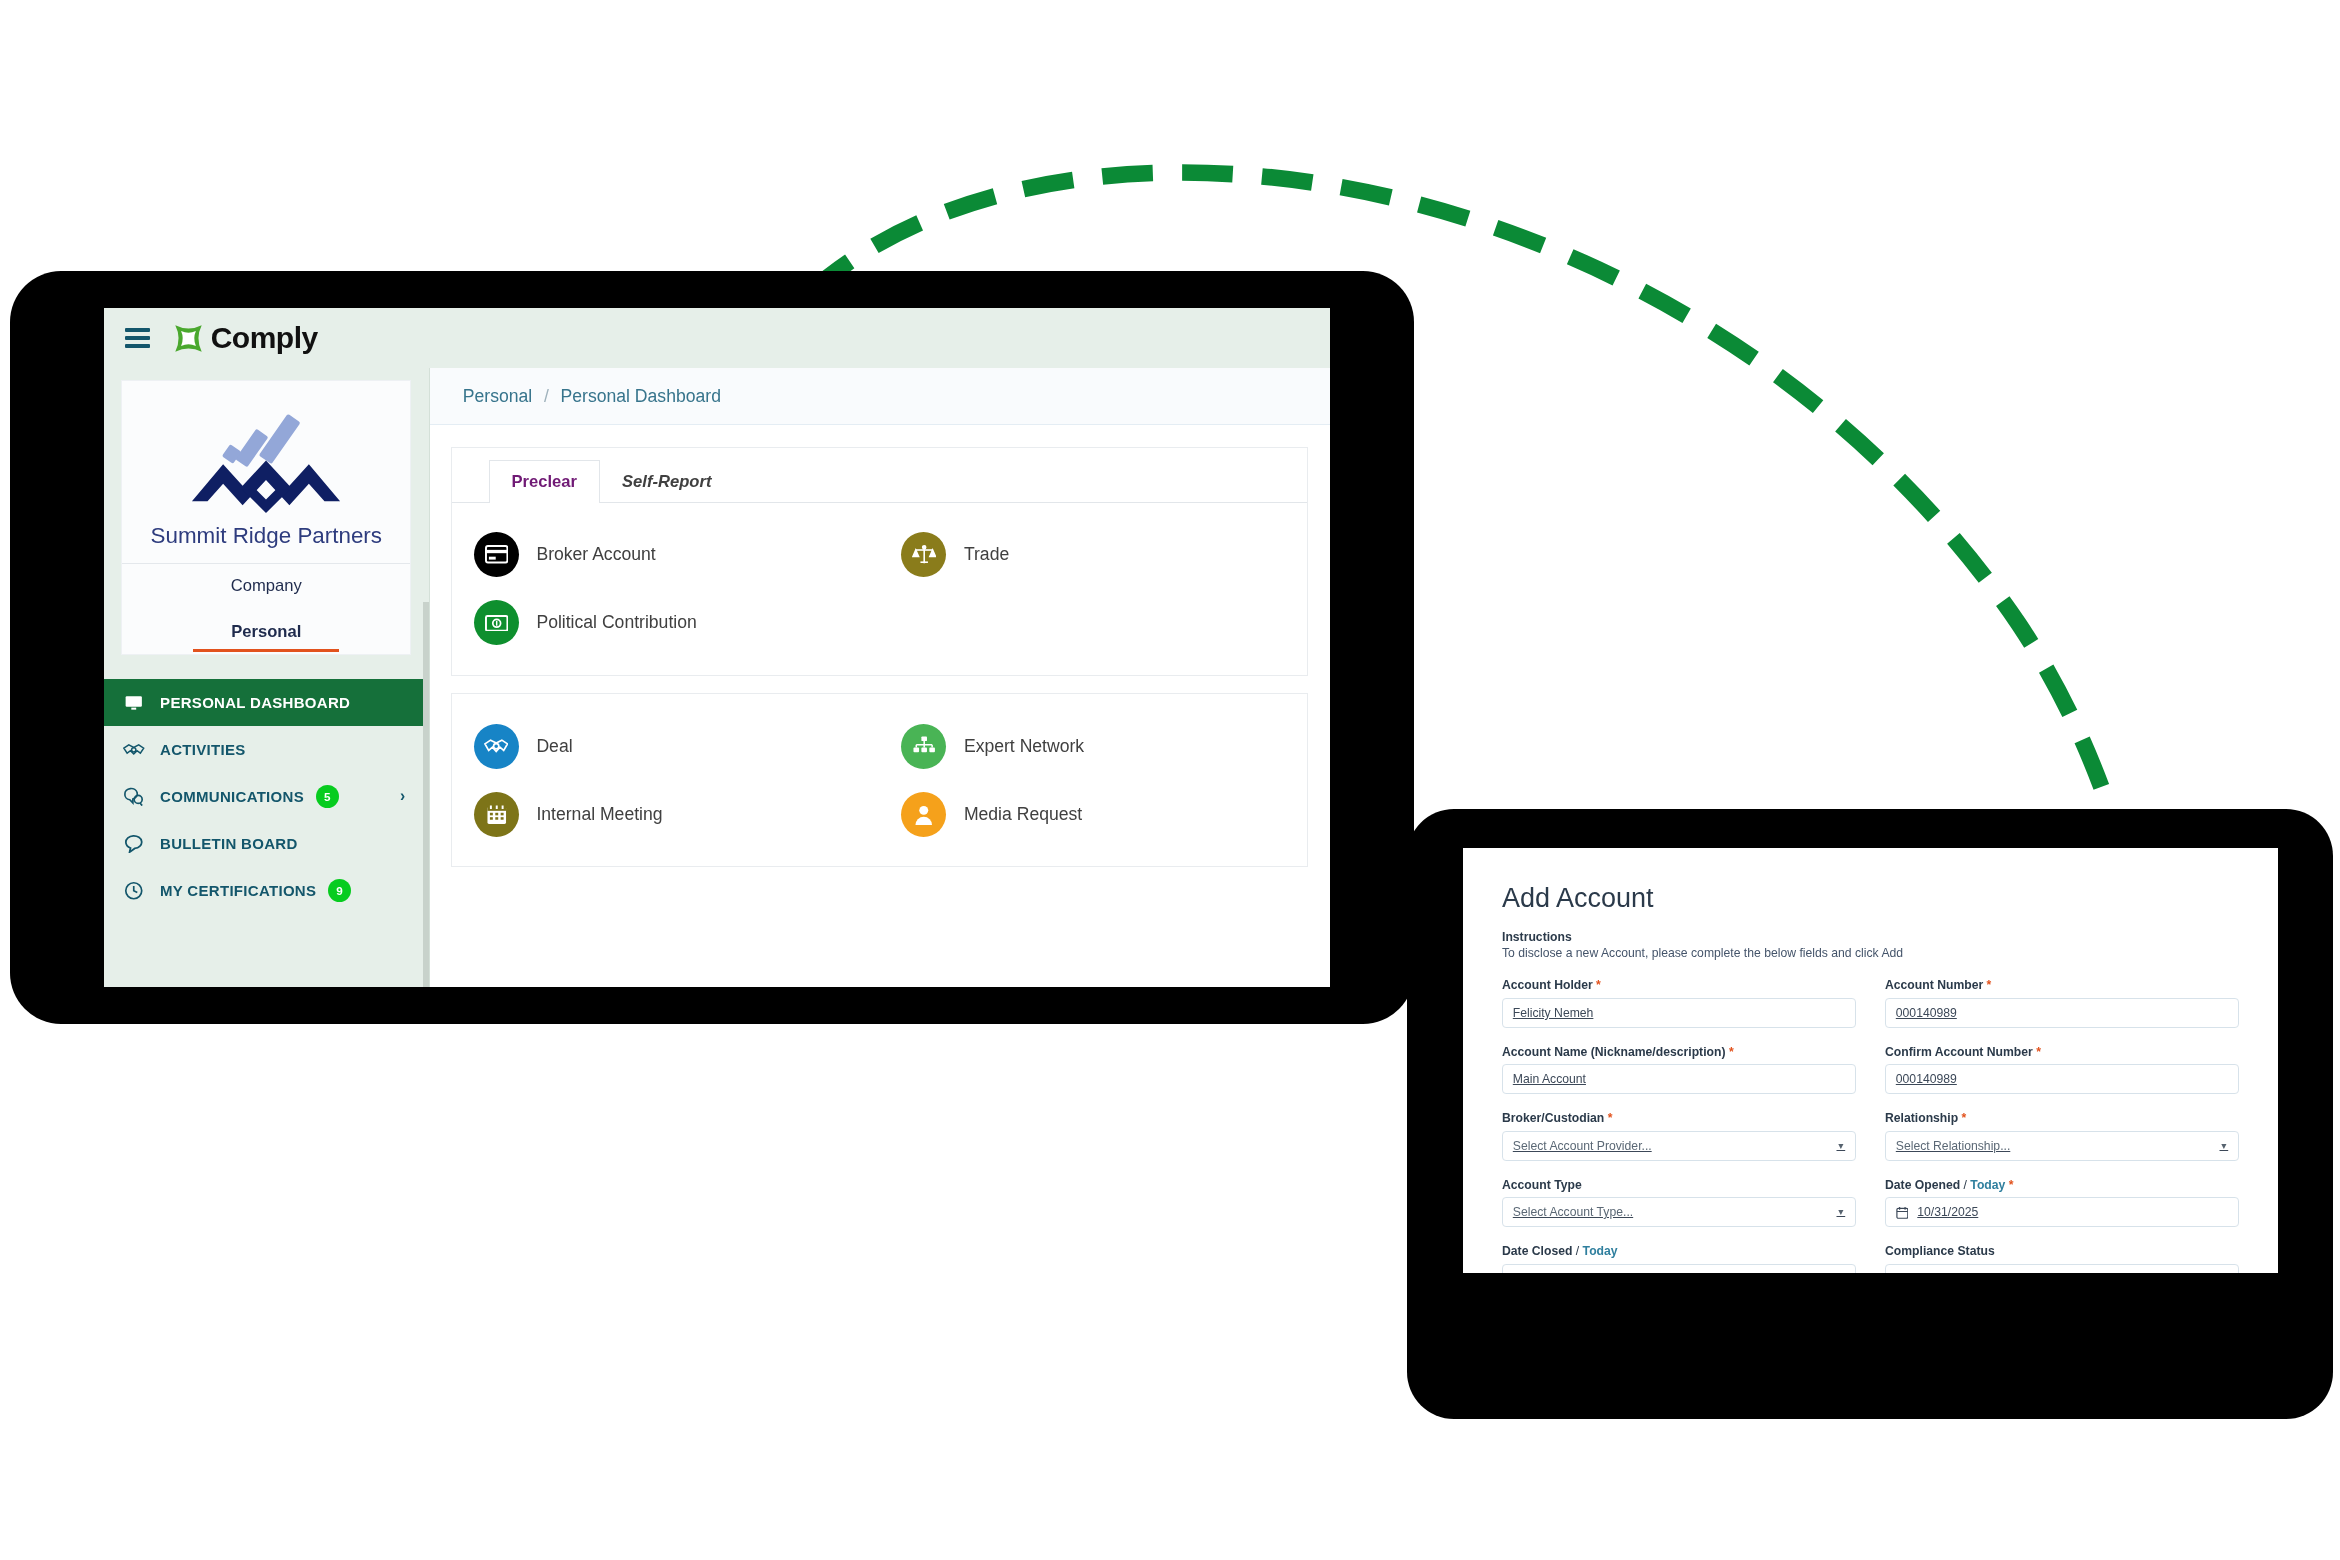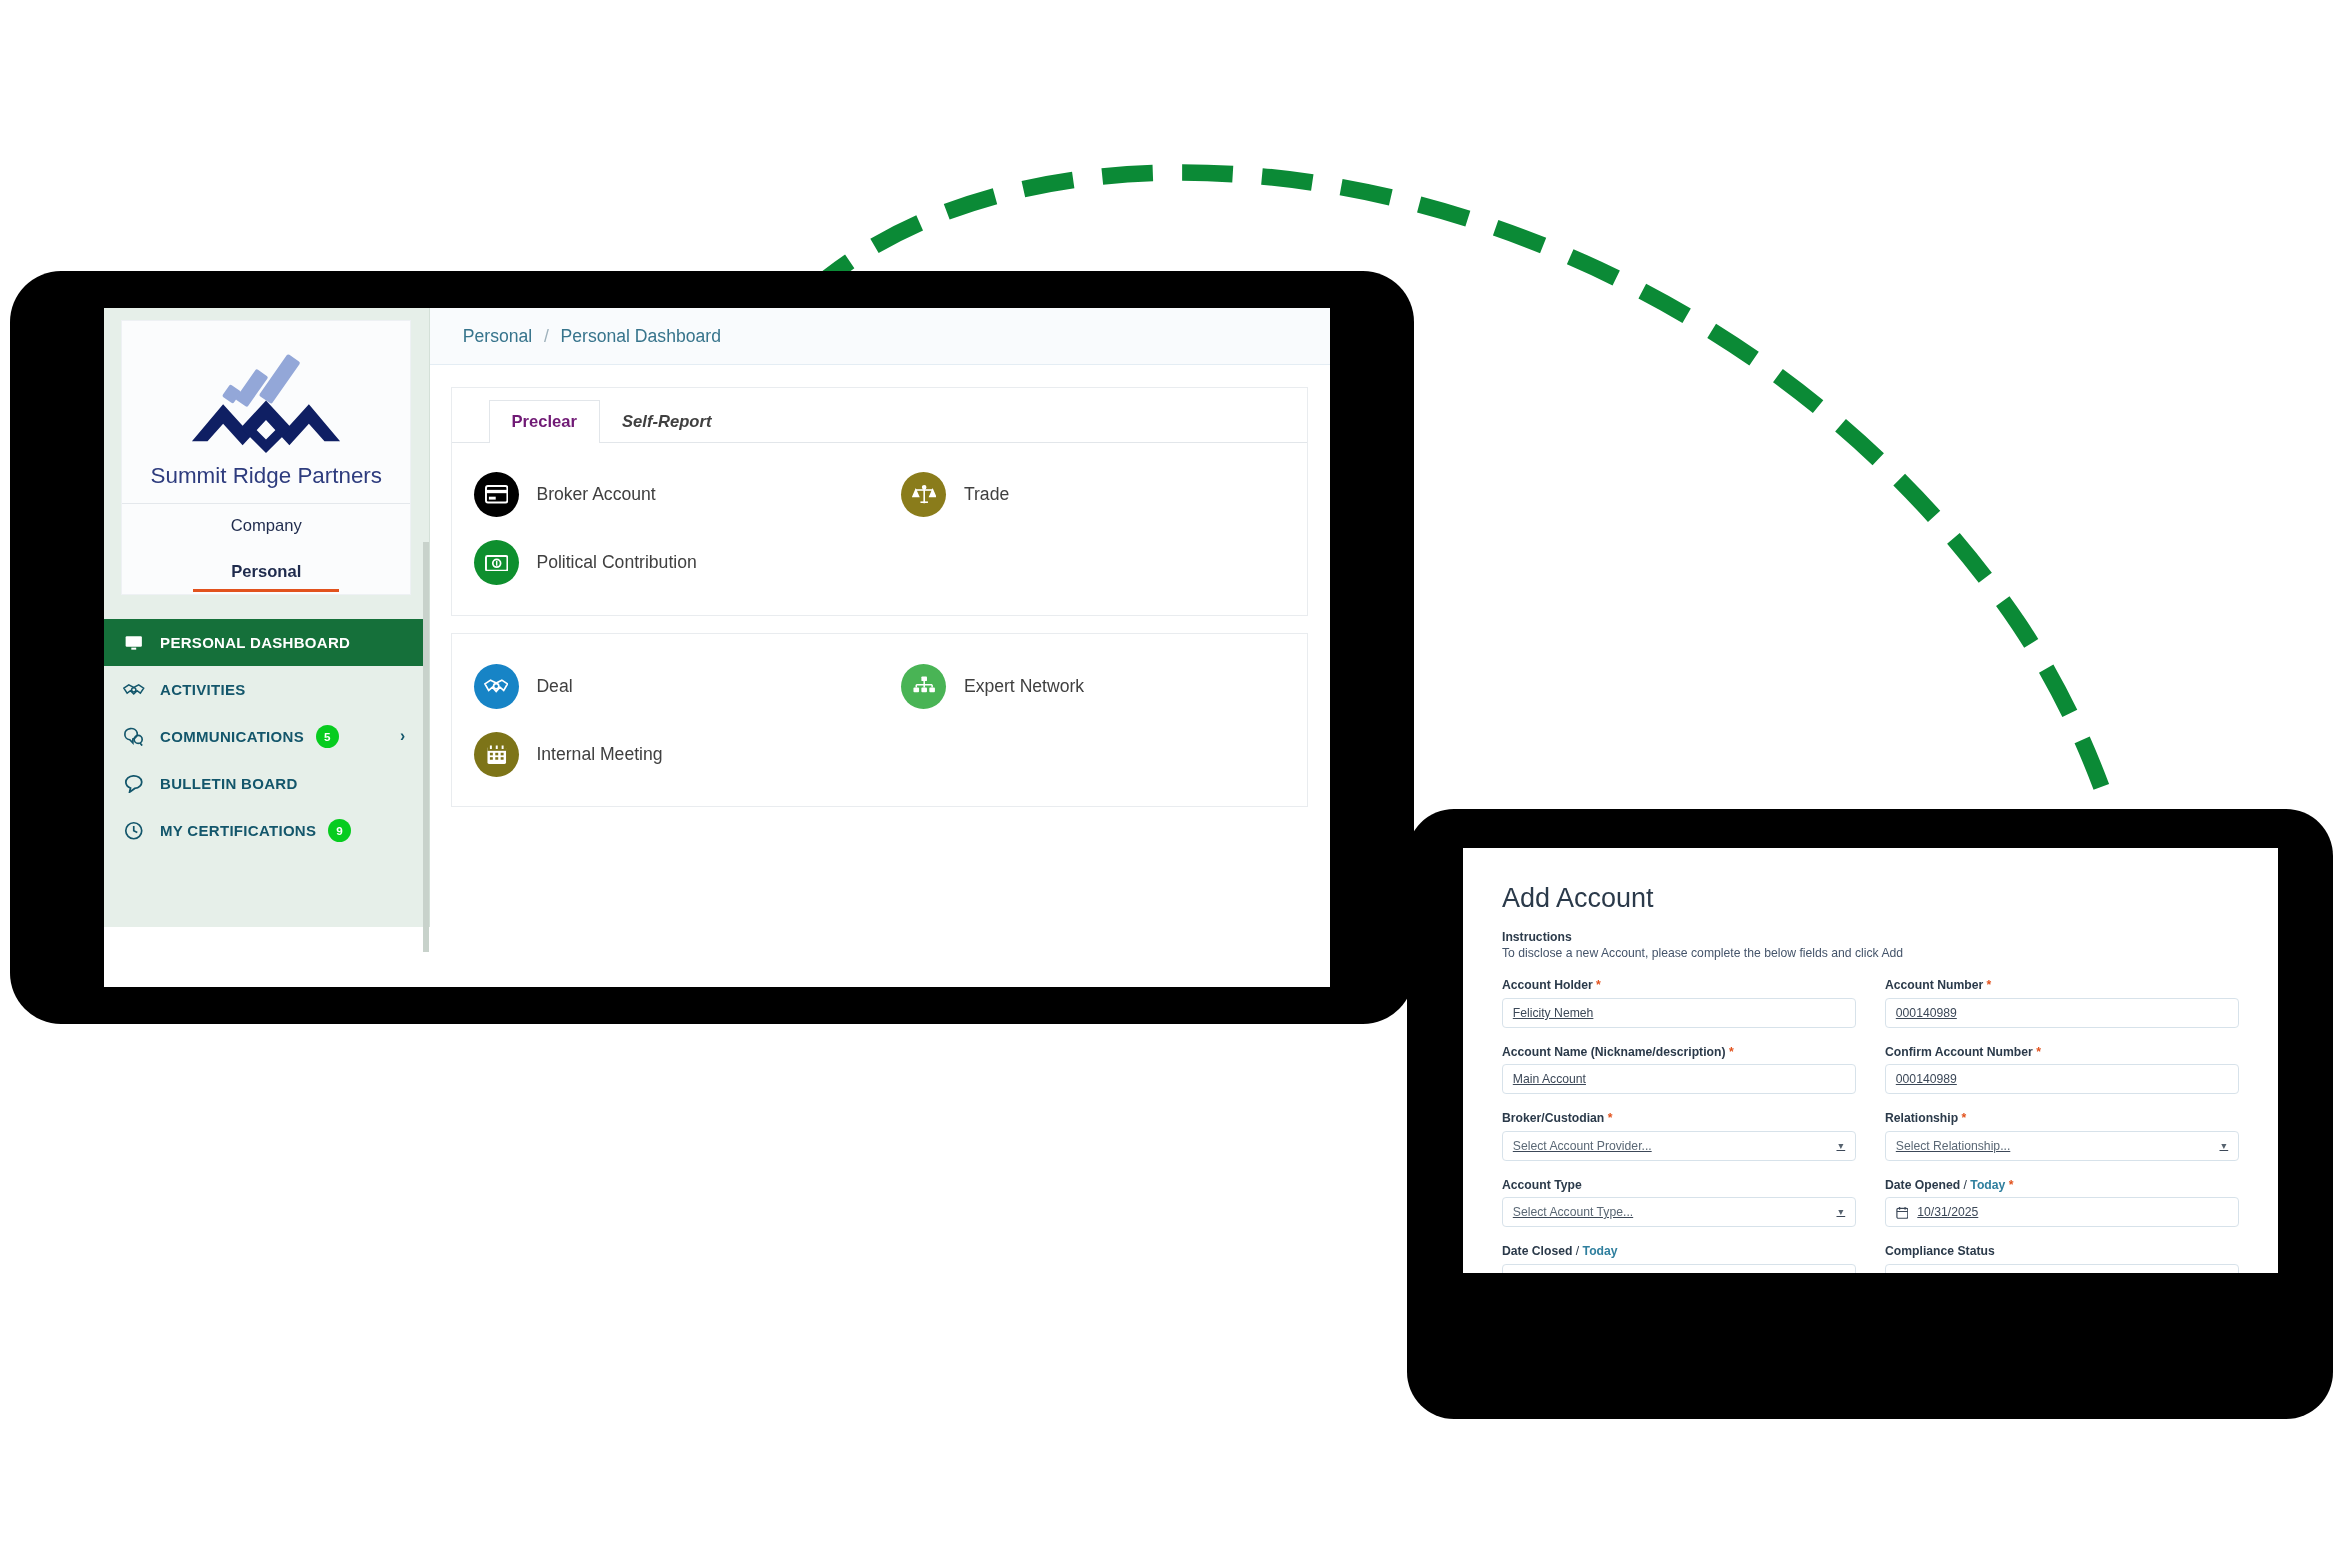--- a/index.html
+++ b/index.html
@@ -358,20 +358,34 @@
 </head>
 <body>
 
 <svg id="connector-arc" viewBox="0 0 2400 1600">
   <path d="M 830 300 C 1100 60, 1750 170, 2070 640 C 2120 715, 2150 790, 2168 845" fill="none" stroke="#0b8a36" stroke-width="17" stroke-dasharray="52 30" stroke-linecap="butt"></path>
 </svg>
 
 <div class="tablet" id="tablet-dashboard">
   <div class="tablet-screen" id="screen-dashboard">
 
+    <div class="app-header">
+      <div class="hamburger">
+        <span></span>
+          <span></span>
+          <span></span>
+      </div>
+      <div class="brand">
+        <svg class="brand-mark" viewBox="0 0 40 40">
+          <path d="M4 4 Q20 12 36 4 Q28 20 36 36 Q20 28 4 36 Q12 20 4 4 Z" fill="#4aa82e"></path>
+          <path d="M11 11 Q20 15 29 11 Q25 20 29 29 Q20 25 11 29 Q15 20 11 11 Z" fill="#ffffff"></path>
+        </svg>
+        <span class="brand-text">Comply</span>
+      </div>
+    </div>
 
     <div class="app-body">
 
       <div class="sidebar" style="position:relative;">
         <div class="org-card">
           <svg class="org-logo" width="176" height="115" viewBox="0 0 180 118">
             <g fill="#93a7d8">
               <rect x="96" y="14" width="16" height="52" rx="2" transform="rotate(35 104 40)"></rect>
               <rect x="68" y="30" width="15" height="38" rx="2" transform="rotate(35 75 49)"></rect>
               <rect x="48" y="48" width="14" height="15" rx="2" transform="rotate(35 55 55)"></rect>
@@ -540,20 +554,29 @@
                     <rect x="15" y="9" width="3" height="2.6"></rect>
                     <rect x="4" y="13.5" width="3" height="2.6"></rect>
                     <rect x="9.5" y="13.5" width="3" height="2.6"></rect>
                     <rect x="15" y="13.5" width="3" height="2.6"></rect>
                   </g>
                 </svg>
               </span>
               <span class="tile-label">Internal Meeting</span>
             </div>
 
+            <div class="tile">
+              <span class="tile-icon" style="background:#f5a11b;">
+                <svg width="19.5" height="21.5" viewBox="0 0 20 22">
+                  <circle cx="10" cy="6.5" r="4.6" fill="#ffffff"></circle>
+                  <path d="M1.5 21.5 A8.5 8.5 0 0 1 18.5 21.5 Z" fill="#ffffff"></path>
+                </svg>
+              </span>
+              <span class="tile-label">Media Request</span>
+            </div>
 
           </div>
         </div>
 
       </div>
     </div>
   </div>
 </div>
 
 <div class="tablet" id="tablet-form">

